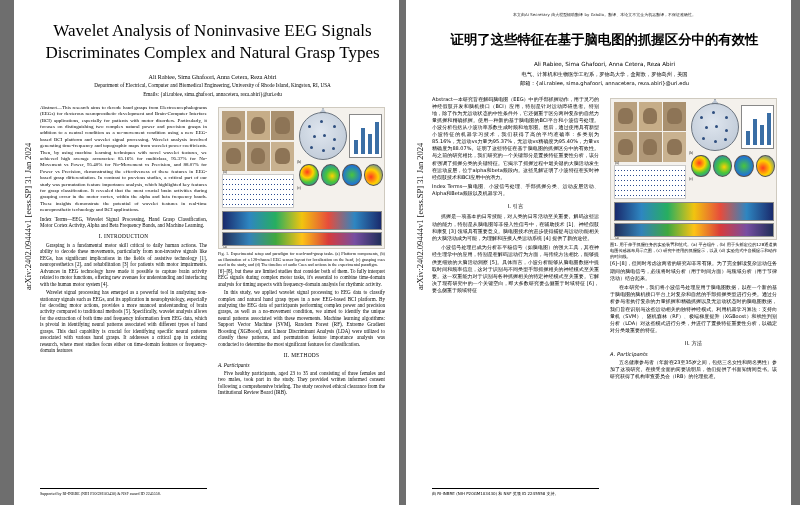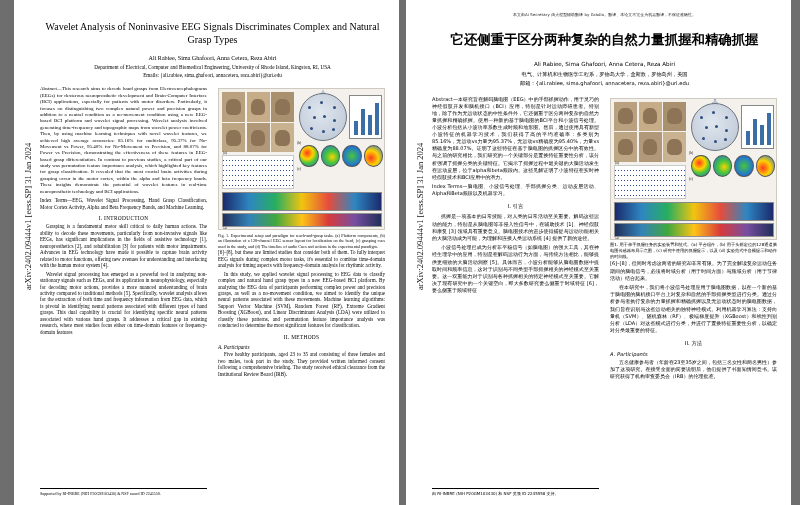--- a/index.html
+++ b/index.html
@@ -27,21 +27,21 @@
     white-space:nowrap;
     font-family:"Liberation Serif", serif;
   }
   .page-left .arxiv-stamp  { left:9px; top:290px; }
   .page-right .arxiv-stamp { left:9px; top:290px; }
 
   .content { position:absolute; left:26px; top:10px; width:345px; height:485px; }
 
   
   .title {
-    text-align:center; font-size:10px; line-height:1.32;
+    text-align:center; font-size:17px; line-height:1.32;
     margin:10px 0 0 0; color:#000;
   }
   .title-zh {
     text-align:center; font-size:13.4px; line-height:1.35;
     margin:14px 0 0 0; color:#000; font-weight:bold;
     font-family:"DejaVu Sans", sans-serif;
   }
   .authors {
     text-align:center; font-size:6.1px; margin-top:9px; color:#000;
   }
@@ -285,21 +285,21 @@
     </div>
 
     <div class="footnote">Supported by RI-INBRE (NIH P20GM103430) &amp; NSF award ID 2245558.</div>
   </div>
 
   <div class="page page-right">
     <div class="arxiv-stamp">arXiv:2402.09444v1  [eess.SP]  31 Jan 2024</div>
 
     <div class="content">
       <div class="top-note">本文由Ai Secretary 由大模型辅助翻译 by Gradio。翻译、本论文不完全为机器翻译，不保证准确性。</div>
-      <div class="title-zh">它还侧重于区分两种复杂的自然力量抓握和精确抓握</div>
+      <div class="title-zh">证明了这些特征在基于脑电图的抓握区分中的有效性</div>
       <div class="authors-zh">Ali Rabiee, Sima Ghafoori, Anna Cetera, Reza Abiri</div>
       <div class="affil-zh">电气、计算机和生物医学工程系，罗德岛大学，金斯敦，罗德岛州，美国</div>
       <div class="affil-zh">邮箱：{ali.rabiee, sima.ghafoori, annacetera, reza.abiri}@uri.edu</div>
 
       <div class="cols">
 
         <div class="col colzh">
           <p class="noind">Abstract—本研究旨在解码脑电图（EEG）中的手部抓握动作，用于灵巧的神经假肢开发和脑机接口（BCI）应用，特别是针对运动障碍患者。特别地，除了作为无运动状态的中性条件外，它还侧重于区分两种复杂的自然力量抓握和精确抓握。使用一种新的基于脑电图的BCI平台和小波信号处理。小波分析包括从小波功率系数生成时频和地形图。然后，通过使用具有新型小波特征的机器学习技术，我们获得了高的平均准确率：多类别为85.16%，无运动vs力量为95.37%，无运动vs精确度为95.40%，力量vs精确度为88.07%。证明了这些特征在基于脑电图的抓握区分中的有效性。与之前的研究相比，我们研究的一个关键部分是置换特征重要性分析，该分析强调了抓握分类的关键特征。它揭示了抓握过程中最关键的大脑活动发生在运动皮层，位于alpha和beta频段内。这些见解证明了小波特征在实时神经假肢技术和BCI应用中的潜力。</p>
           <p class="noind">Index Terms—脑电图、小波信号处理、手部抓握分类、运动皮层活动、Alpha和Beta频段以及机器学习。</p>
           <div class="seczh">I. 引言</div>

